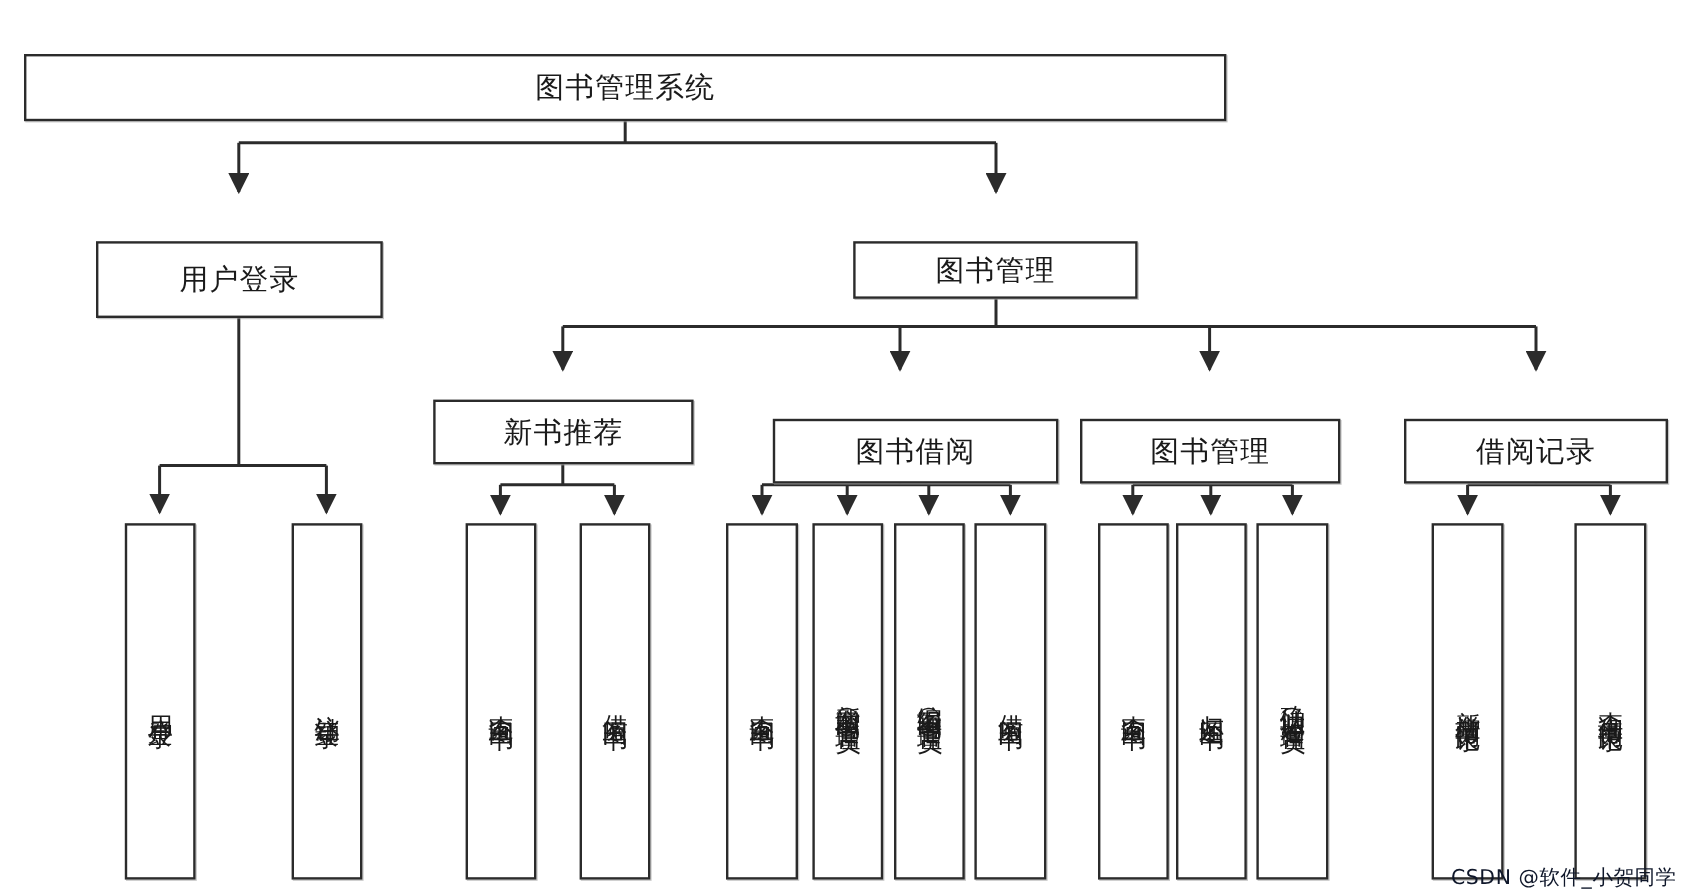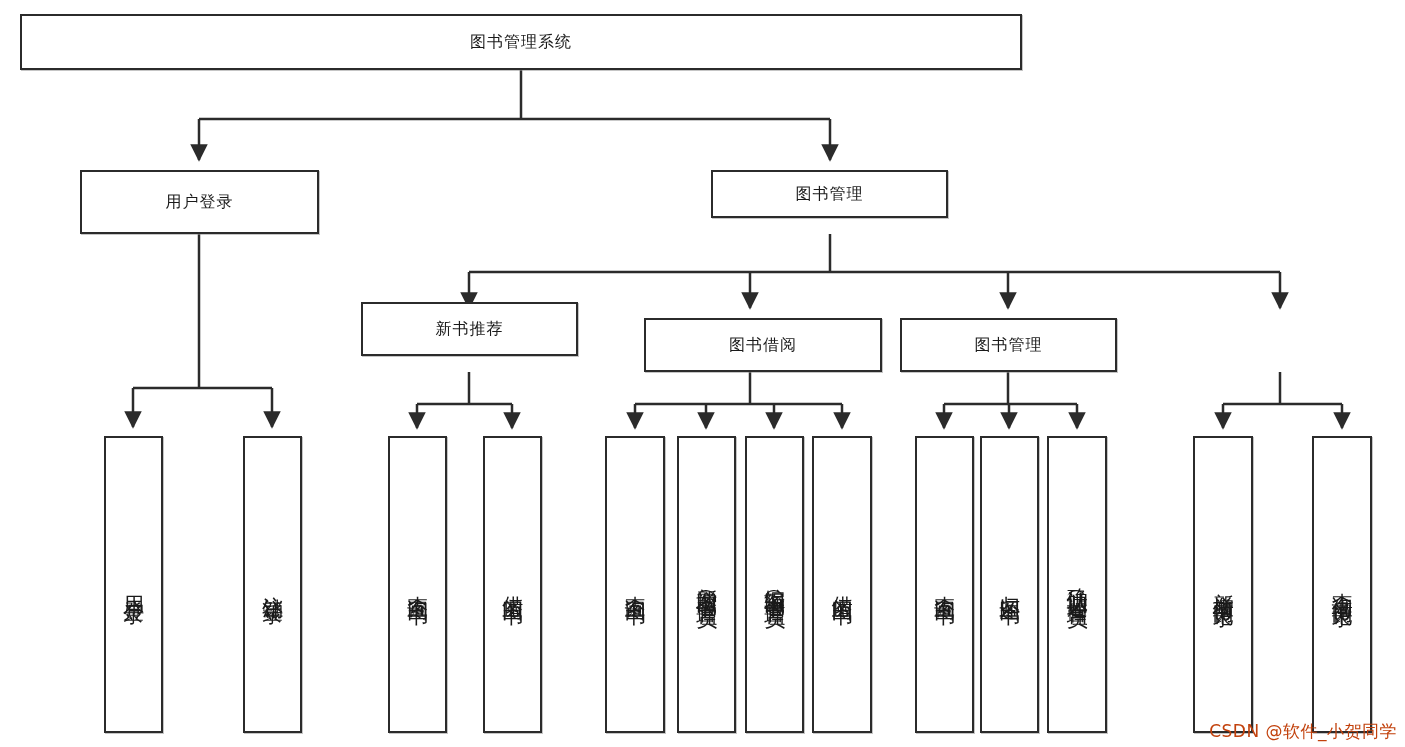--- a/index.html
+++ b/index.html
@@ -31,24 +31,25 @@
     box-sizing: border-box;
     background: #ffffff;
     border: 2px solid #2b2b2b;
     display: flex;
     align-items: center;
     justify-content: center;
     color: #1a1a1a;
     box-shadow: 1px 1px 0 rgba(150,150,150,0.55);
   }
   .node.horizontal {
-    font-size: 16px;
+    font-size: 24px;
     letter-spacing: 1px;
     line-height: 1.2;
     white-space: nowrap;
+    margin-top: 31px;
   }
   .node.vertical {
     writing-mode: vertical-rl;
     text-orientation: upright;
     font-size: 21px;
     line-height: 1.25;
     letter-spacing: 3px;
     padding: 6px 0;
     align-items: center;
     justify-content: center;
@@ -59,21 +60,21 @@
   }
   .node.vertical .node-label {
     writing-mode: vertical-rl;
     text-orientation: upright;
   }
   #watermark {
     position: absolute;
     right: 8px;
     bottom: 4px;
     font-size: 17px;
-    color: #c2410c;
+    color: #0f172a;
     letter-spacing: 0.5px;
     white-space: nowrap;
   }
 </style>
 </head>
 <body>
 
 <div id="diagram-root">
 
   <svg id="edge-layer" viewBox="0 0 1405 747" width="1405" height="747" xmlns="http://www.w3.org/2000/svg">
@@ -139,20 +140,23 @@
 
   <div class="node horizontal" style="left:361px; top:302px; width:217px; height:54px;">
     <span class="node-label">新书推荐</span>
   </div>
   <div class="node horizontal" style="left:644px; top:318px; width:238px; height:54px;">
     <span class="node-label">图书借阅</span>
   </div>
   <div class="node horizontal" style="left:900px; top:318px; width:217px; height:54px;">
     <span class="node-label">图书管理</span>
   </div>
+  <div class="node horizontal" style="left:1170px; top:318px; width:220px; height:54px;">
+    <span class="node-label">借阅记录</span>
+  </div>
 
   <div class="node vertical" style="left:104px; top:436px; width:59px; height:297px;">
     <span class="node-label">用户登录</span>
   </div>
   <div class="node vertical" style="left:243px; top:436px; width:59px; height:297px;">
     <span class="node-label">注销登录</span>
   </div>
 
   <div class="node vertical" style="left:388px; top:436px; width:59px; height:297px;">
     <span class="node-label">查询图书</span>

